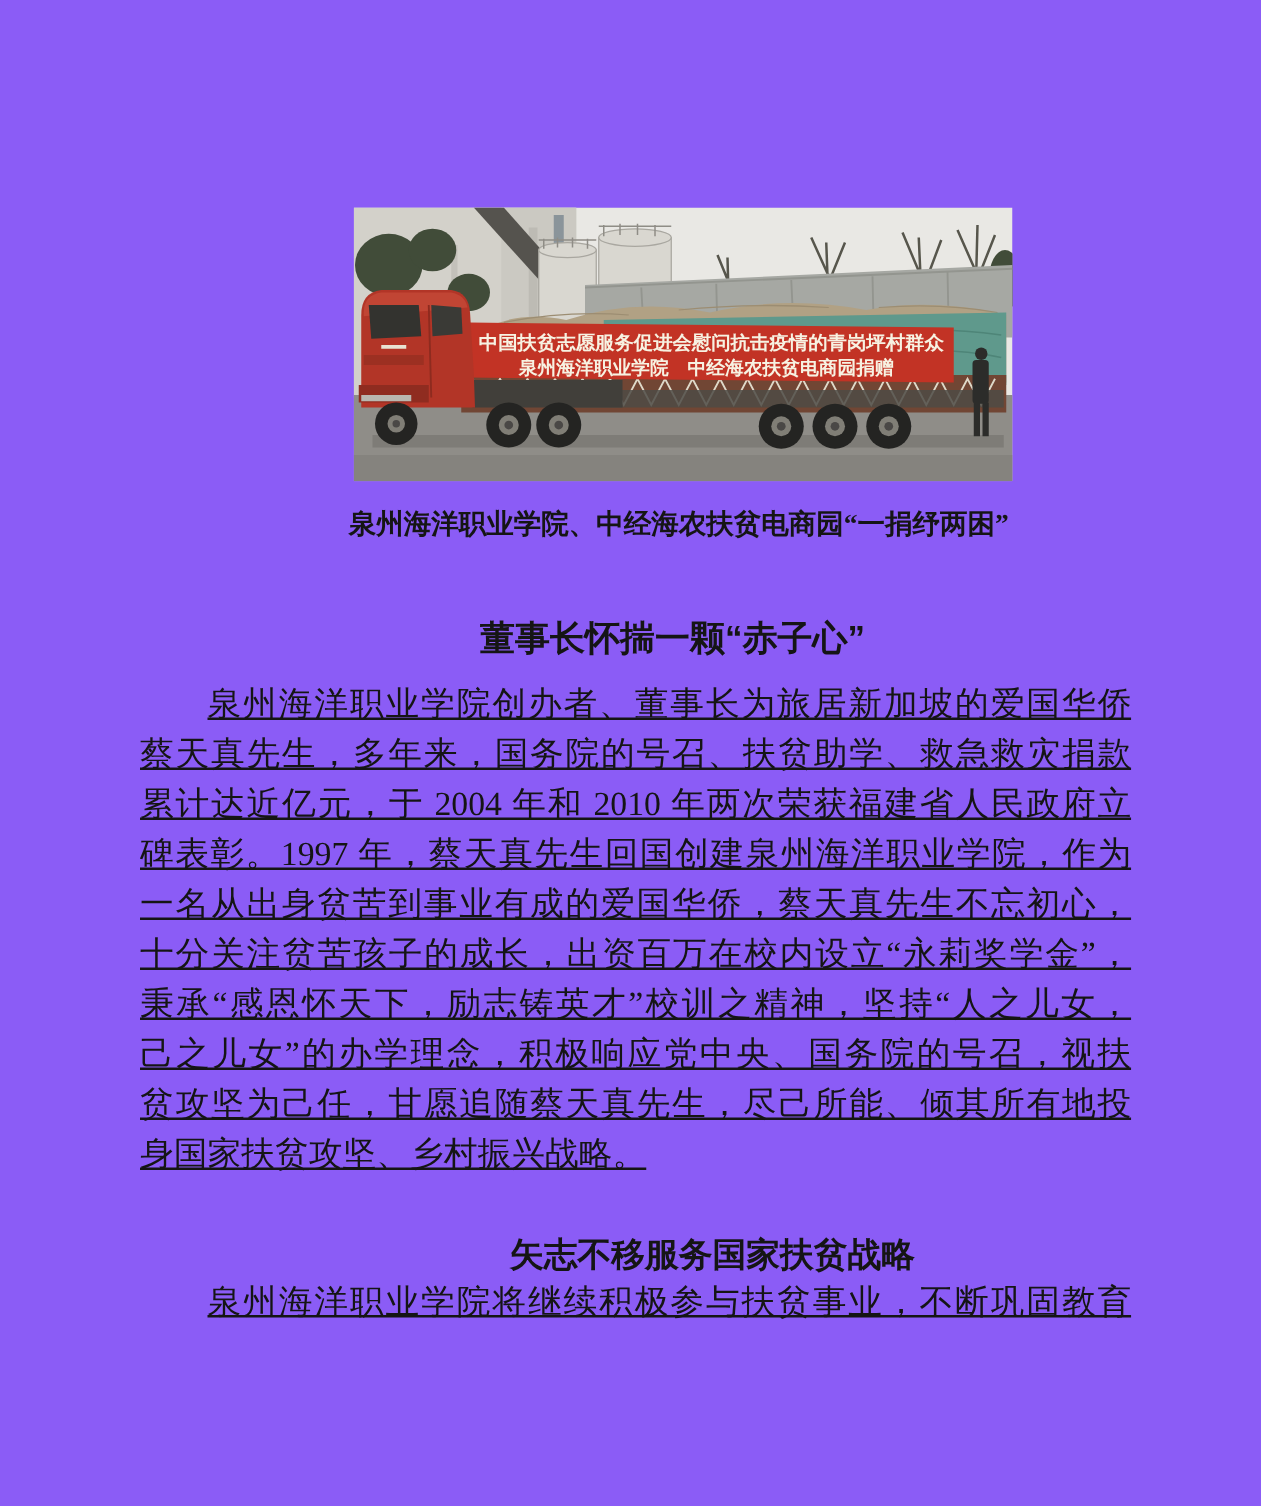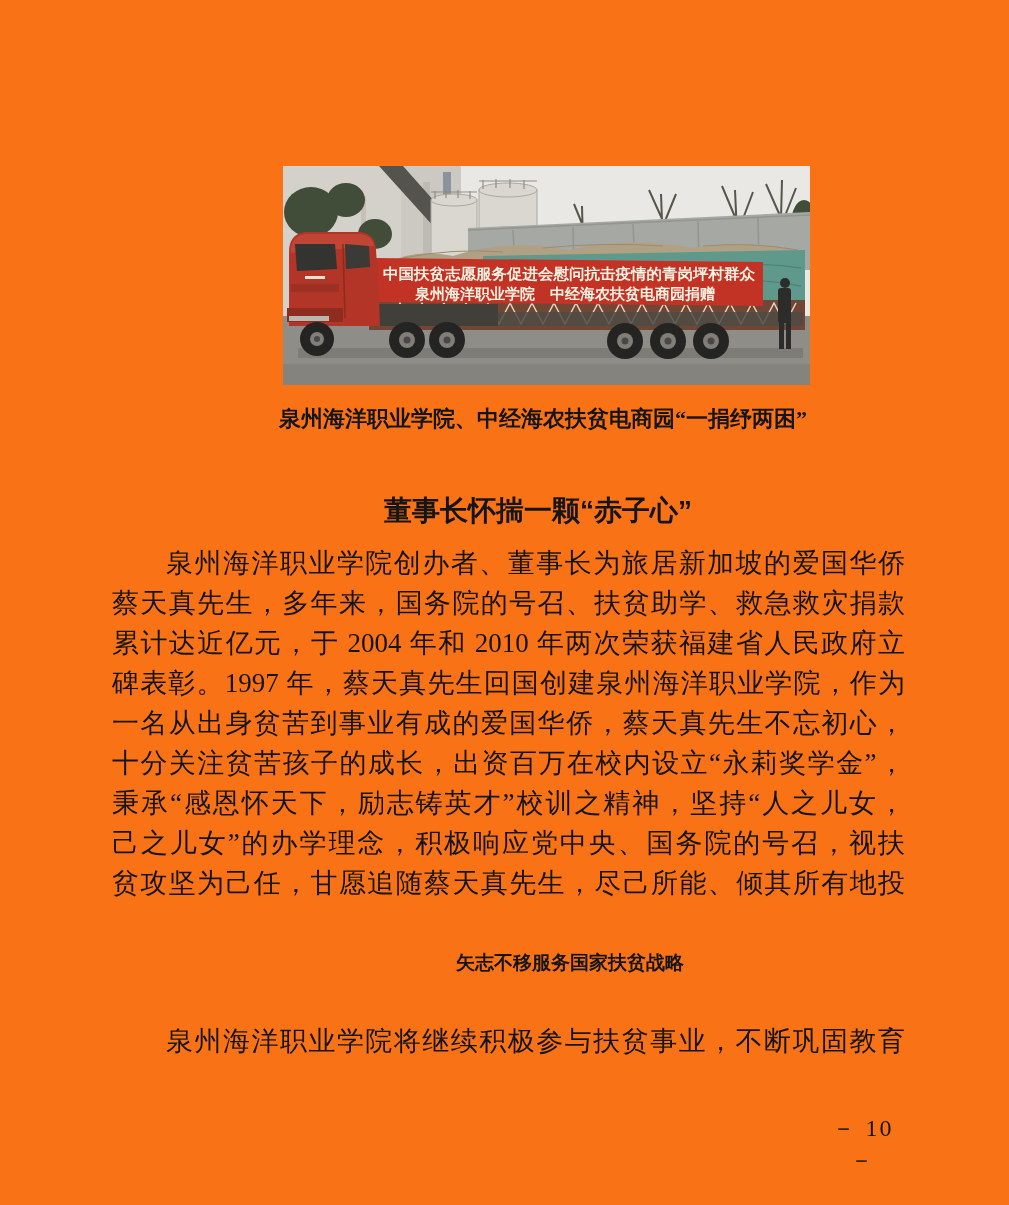--- a/index.html
+++ b/index.html
@@ -1,37 +1,37 @@
 <!DOCTYPE html>
 <html><head>
 <meta charset="utf-8">
 <style>
   html,body { margin:0; padding:0; background:#ffffff; }
   .page {
-    position:relative; width:1009px; height:1205px; background:#f97316;
+    position:relative; width:1009px; height:1205px; background:#8b5cf6;
     font-family:"Liberation Serif","DejaVu Serif",serif; color:#151515; overflow:hidden;
   }
   .photo-wrap { position:absolute; left:283px; top:166px; width:527px; height:219px; }
   .photo-wrap svg { display:block; width:100%; height:100%; }
 
   .caption {
     position:absolute; left:263px; top:405px; width:560px; text-align:center;
     font-weight:bold; font-size:22px; line-height:28px;
   }
   .h-center {
     position:absolute; left:110px; width:790px; text-align:center; font-weight:bold;
     font-family:Liberation Sans, sans-serif;
   }
   .h1 { top:492px; font-size:28px; transform:translateX(33px); }
-  .h2 { top:950px; font-size:19px; transform:translateX(65px); }
+  .h2 { top:986px; font-size:27px; transform:translateX(65px); }
 
   .body-block { position:absolute; left:112px; width:793px; font-size:27px; line-height:40px; }
   .p1 { top:543px; }
   .p2 { top:1021px; }
-  .line { text-align:justify; text-align-last:justify; height:40px; overflow:hidden; }
+  .line { text-align:justify; text-align-last:justify; height:40px; overflow:hidden;text-decoration:underline; }
   .line.indent { text-indent:2em; }
   .line.end { text-align:left; text-align-last:left; }
 
   .page-number {
     position:absolute; left:815px; top:1112px; width:95px; text-align:center;
     font-size:24px; letter-spacing:2px;
   }
 </style>
 </head>
 <body>
@@ -170,23 +170,23 @@
   <div class="body-block p1">
     <div class="line indent">泉州海洋职业学院创办者、董事长为旅居新加坡的爱国华侨</div>
     <div class="line">蔡天真先生，多年来，国务院的号召、扶贫助学、救急救灾捐款</div>
     <div class="line">累计达近亿元，于 2004 年和 2010 年两次荣获福建省人民政府立</div>
     <div class="line">碑表彰。1997 年，蔡天真先生回国创建泉州海洋职业学院，作为</div>
     <div class="line">一名从出身贫苦到事业有成的爱国华侨，蔡天真先生不忘初心，</div>
     <div class="line">十分关注贫苦孩子的成长，出资百万在校内设立“永莉奖学金”，</div>
     <div class="line">秉承“感恩怀天下，励志铸英才”校训之精神，坚持“人之儿女，</div>
     <div class="line">己之儿女”的办学理念，积极响应党中央、国务院的号召，视扶</div>
     <div class="line">贫攻坚为己任，甘愿追随蔡天真先生，尽己所能、倾其所有地投</div>
+    <div class="line end">身国家扶贫攻坚、乡村振兴战略。</div>
   </div>
 
   <div class="h-center h2">矢志不移服务国家扶贫战略</div>
 
   <div class="body-block p2">
     <div class="line indent">泉州海洋职业学院将继续积极参与扶贫事业，不断巩固教育</div>
   </div>
 
-  <div class="page-number">－ 10 －</div>
 
 </div>
 
 </body></html>

